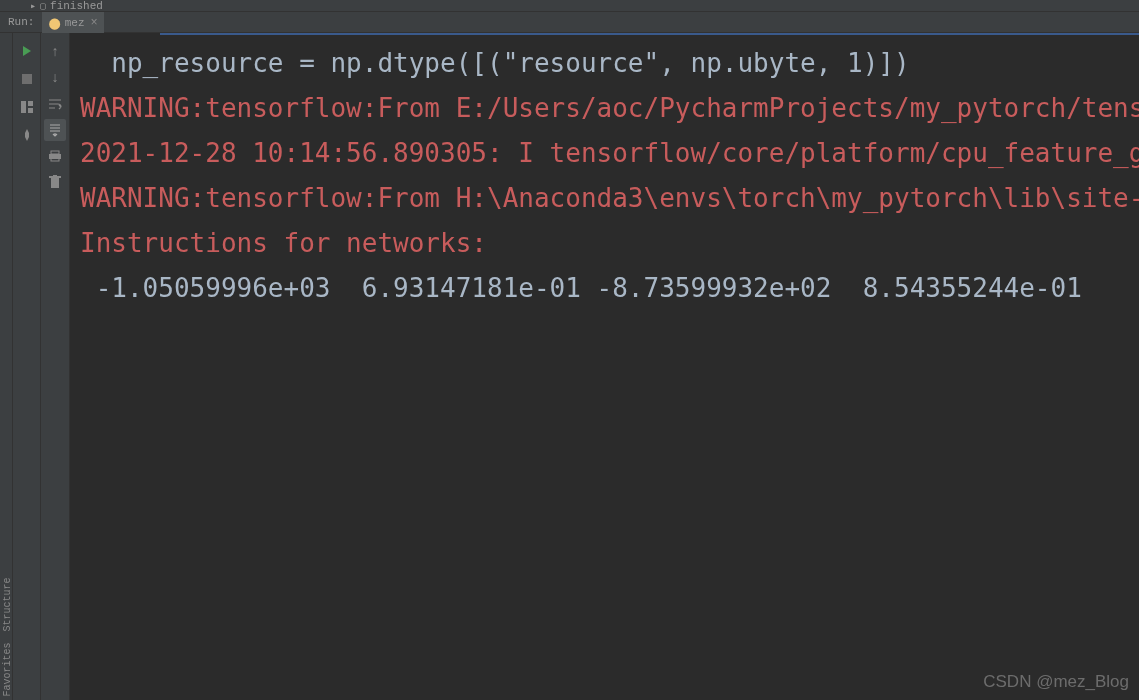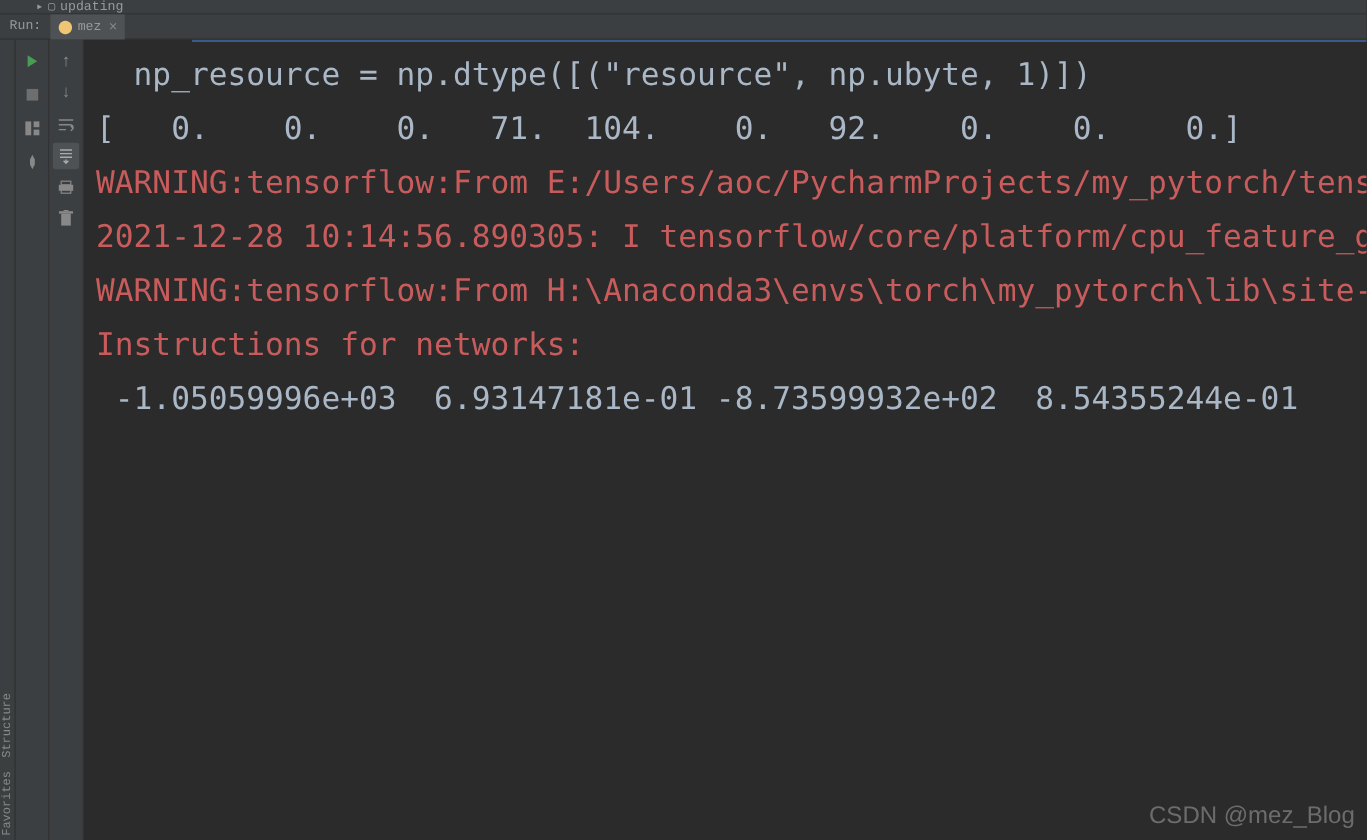--- a/index.html
+++ b/index.html
@@ -157,32 +157,32 @@
       font-family: 'SimSun', 'NSimSun', Consolas, monospace;
       letter-spacing: 0px;
     }
     .c-normal { color: #a9b7c6; }
     .c-red { color: #c85c5c; }
     .watermark {
       position: absolute;
       bottom: 8px;
       right: 10px;
       color: #888;
-      font-size: 20px;
+      font-size: 17px;
       font-family: Arial, sans-serif;
       opacity: 0.7;
     }
   </style>
 </head>
 <body>
 
 <div class="top-bar">
   <span class="folder-icon">▸</span>
   <span class="folder-icon">▢</span>
-  <span>updating</span>
+  <span>finished</span>
 </div>
 
 <div class="run-bar">
   <span class="run-label">Run:</span>
   <div class="tab">
     <span class="py-icon-yellow">⬤</span>
     <span>mez</span>
     <span class="close">×</span>
   </div>
 </div>
@@ -245,21 +245,20 @@
           <rect x="0" y="1" width="12" height="2" fill="#888"></rect>
           <rect x="4" y="0" width="4" height="1" fill="#888"></rect>
         </svg>
     </div>
   </div>
 
   <div class="console-area">
     <div class="console-top-line"></div>
     <div id="console-lines">
         <div class="console-line c-normal">  np_resource = np.dtype([("resource", np.ubyte, 1)])</div>
-        <div class="console-line c-normal">[   0.    0.    0.   71.  104.    0.   92.    0.    0.    0.]</div>
         <div class="console-line c-red">WARNING:tensorflow:From E:/Users/aoc/PycharmProjects/my_pytorch/tensor</div>
         <div class="console-line c-normal"></div>
         <div class="console-line c-red">2021-12-28 10:14:56.890305: I tensorflow/core/platform/cpu_feature_gua</div>
         <div class="console-line c-red">WARNING:tensorflow:From H:\Anaconda3\envs\torch\my_pytorch\lib\site-pa</div>
         <div class="console-line c-red">Instructions for networks:</div>
         <div class="console-line c-normal"> -1.05059996e+03  6.93147181e-01 -8.73599932e+02  8.54355244e-01</div>
         <div class="console-line c-normal"></div>
       </div>
     <div class="watermark">CSDN @mez_Blog</div>
   </div>

